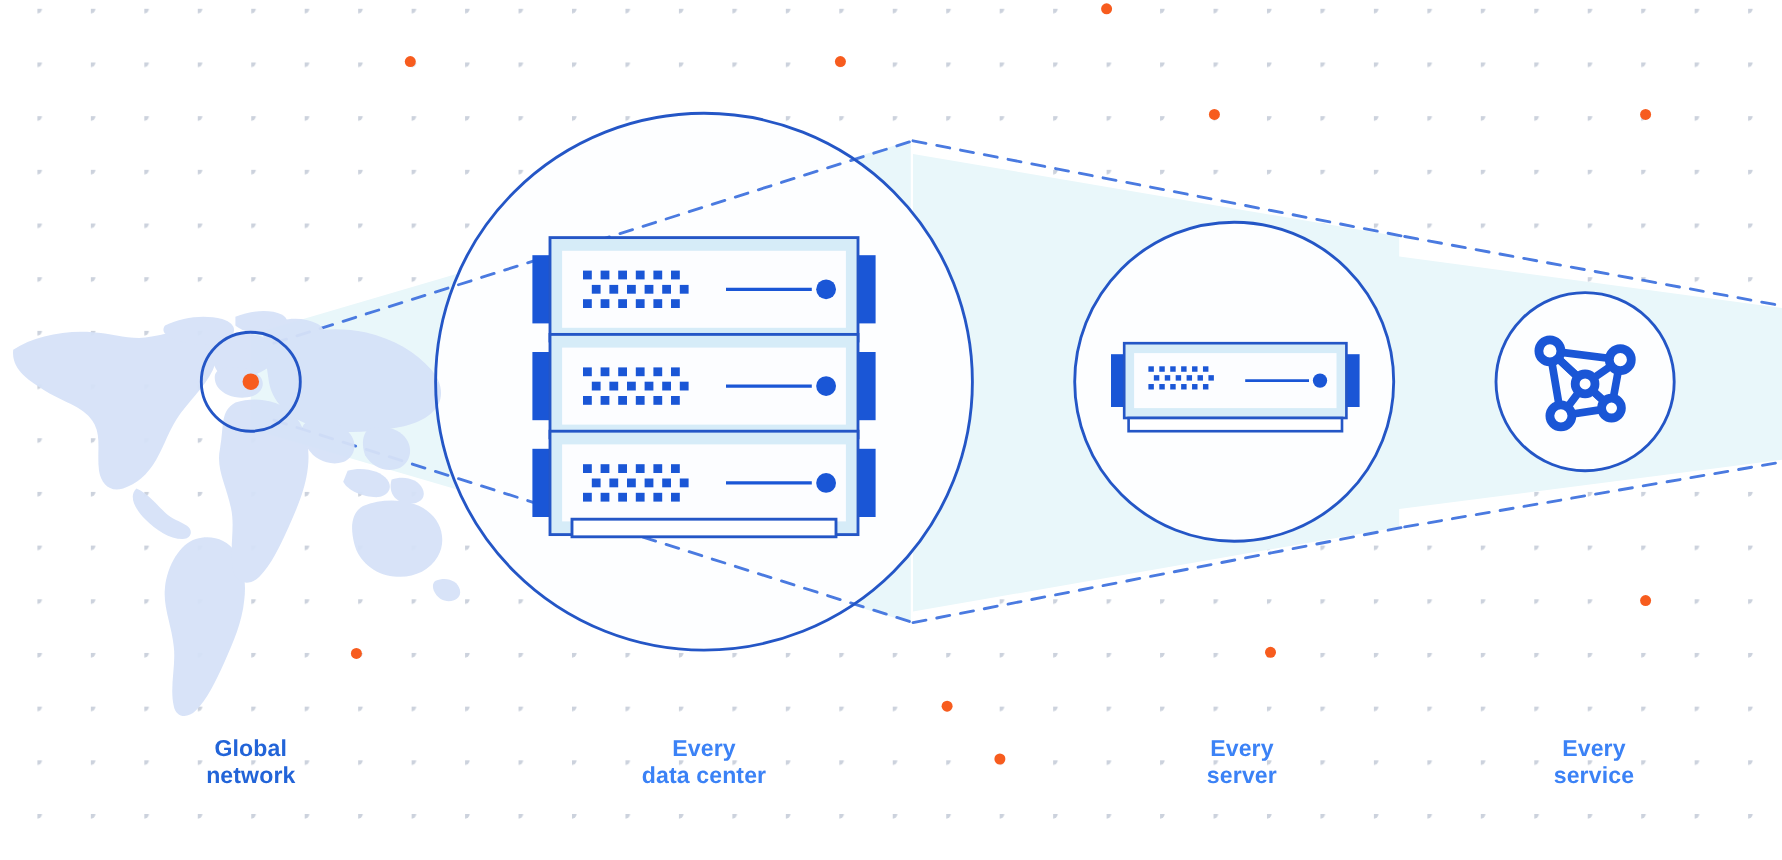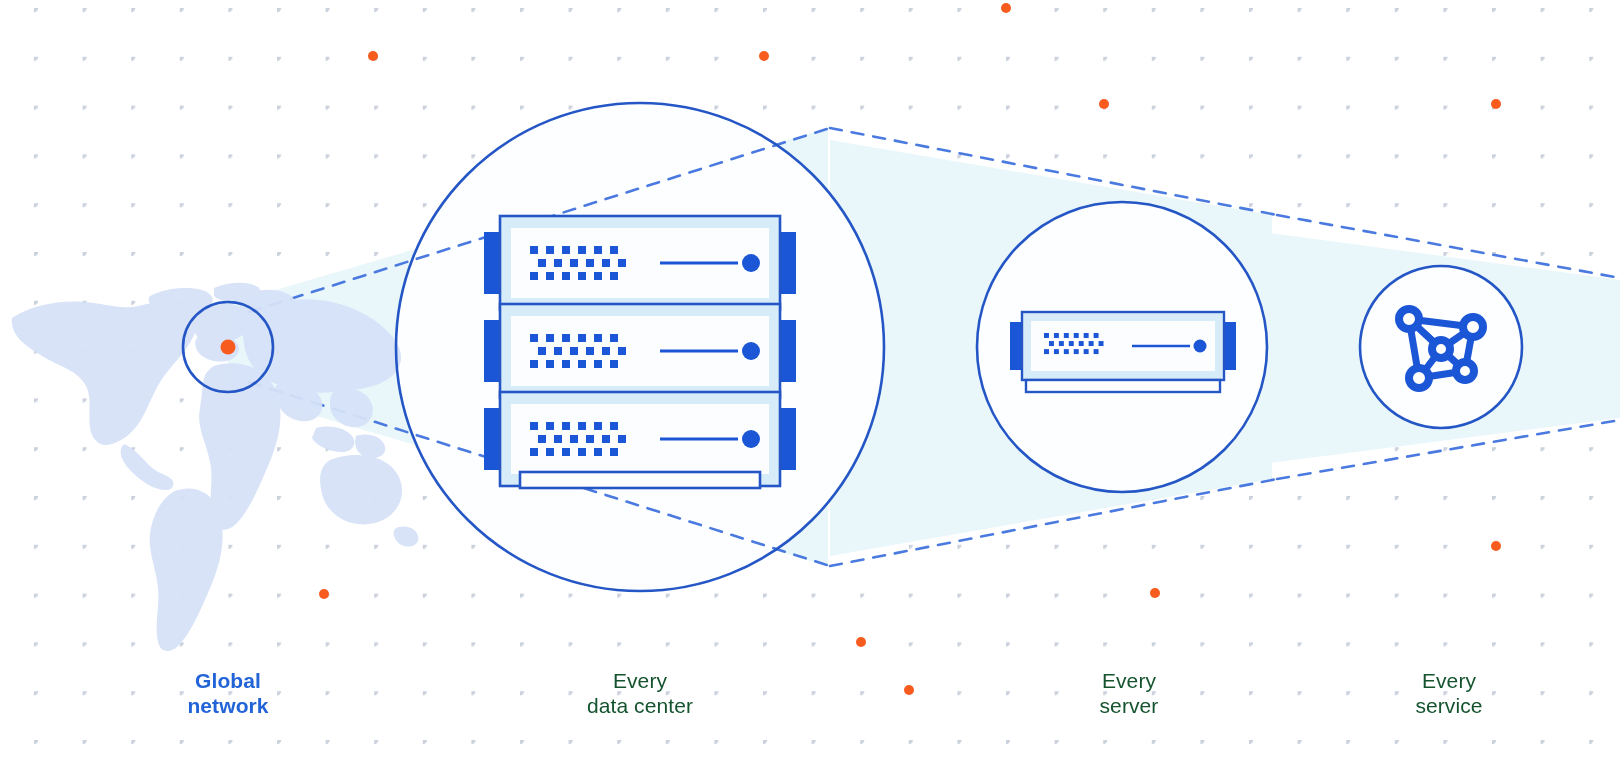--- a/index.html
+++ b/index.html
@@ -12,22 +12,22 @@
     position:relative;
   }
   #stage{position:relative;width:1620px;height:782px;}
   #stage svg.layer{position:absolute;left:0;top:0;width:1620px;height:782px;display:block;}
   .labels{position:absolute;left:0;top:0;width:1620px;height:646px;pointer-events:none;}
   .label{
     position:absolute;
     text-align:center;
     font-size:21px;
     line-height:25px;
-    font-weight:400;
-    color:#14532d;
+    font-weight:700;
+    color:#3b82f6;
     letter-spacing:.1px;
     white-space:pre-line;
   }
   .label.accent{color:#2264d8;font-weight:700;}
 </style>
 </head>
 <body>
 
 <div id="stage">
 

